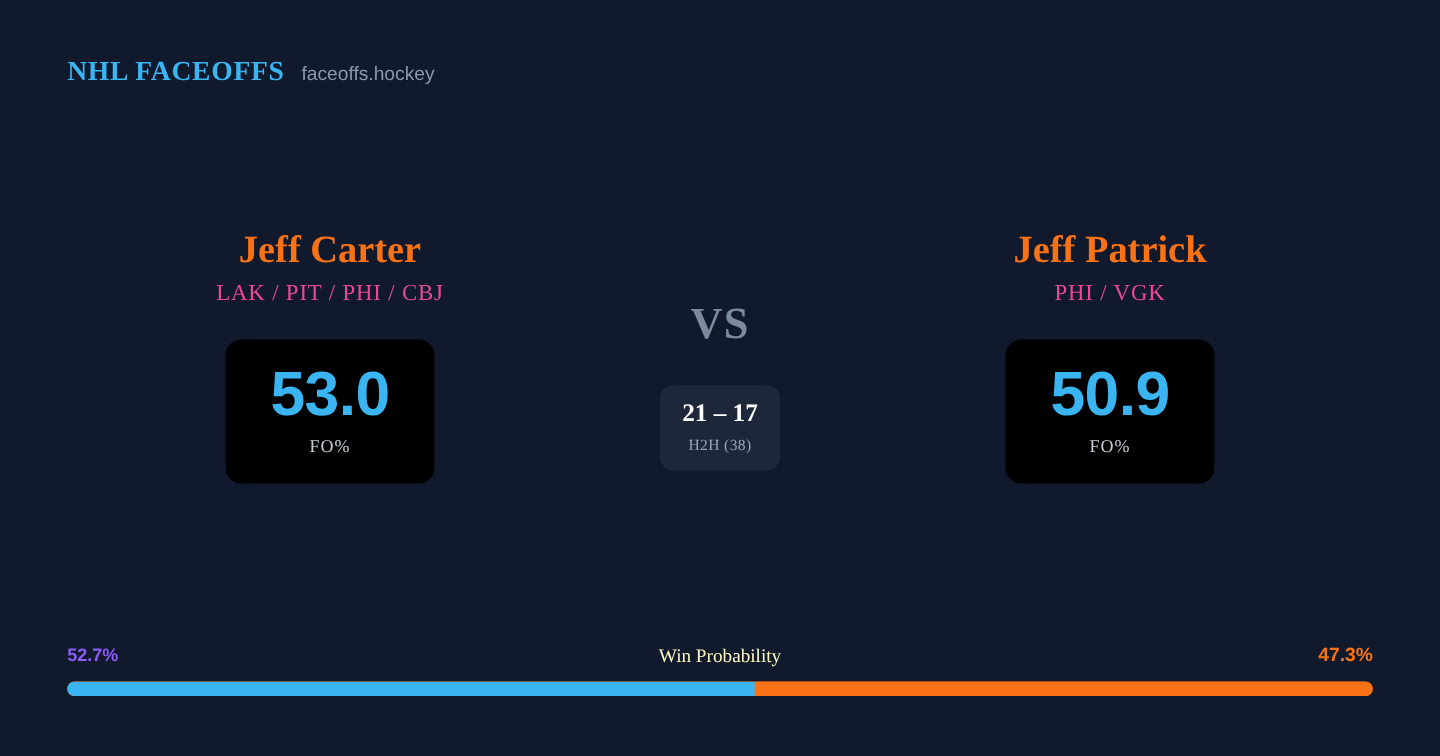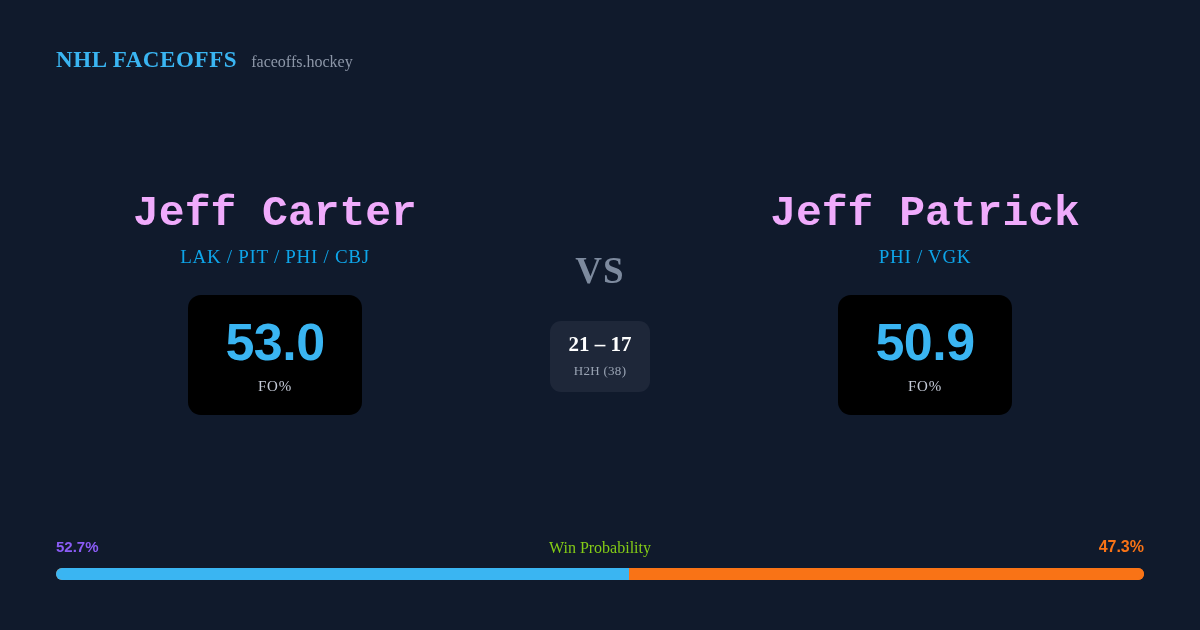--- a/index.html
+++ b/index.html
@@ -28,21 +28,21 @@
   }
   .brand {
     font-family: "Liberation Serif", serif;
     font-weight: bold;
     font-size: 23px;
     letter-spacing: 0.6px;
     color: #3ab5f2;
     white-space: nowrap;
   }
   .brand-domain {
-    font-family: Liberation Serif, serif;
+    font-family: Liberation Sans, sans-serif;
     font-size: 16px;
     color: #8d97a8;
     white-space: nowrap;
   }
 
   
   .matchup {
     position: absolute;
     left: 0;
     top: 190px;
@@ -53,34 +53,34 @@
   }
 
   .player {
     width: 430px;
     display: flex;
     flex-direction: column;
     align-items: center;
   }
 
   .player-name {
-    font-family: Liberation Mono, monospace;
-    font-weight: bold;
-    font-size: 43px;
+    font-family: Liberation Serif, serif;
+    font-weight: bold;
+    font-size: 32px;
     line-height: 1.12;
-    color: #f0abfc;
+    color: #f97316;
     white-space: nowrap;
   }
 
   .player-teams {
     margin-top: 8px;
     font-family: "Liberation Serif", serif;
     font-size: 19px;
     letter-spacing: 0.7px;
-    color: #0ea5e9;
+    color: #ec4899;
     white-space: nowrap;
   }
 
   .stat-card {
     margin-top: 27px;
     width: 174px;
     height: 120px;
     border-radius: 13px;
     background: #000000;
     display: flex;
@@ -178,21 +178,21 @@
   }
 
   .wp-center {
     position: absolute;
     left: 0;
     right: 0;
     top: 1px;
     text-align: center;
     font-family: "Liberation Serif", serif;
     font-size: 16px;
-    color: #84cc16;
+    color: #fef9c3;
   }
 
   .wp-right {
     position: absolute;
     right: 0;
     top: 0;
     font-family: "Liberation Sans", sans-serif;
     font-weight: bold;
     font-size: 16px;
     color: #f97316;

